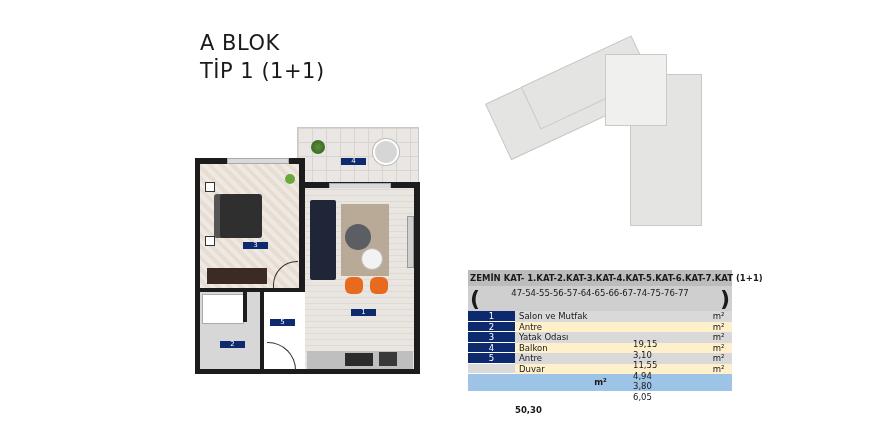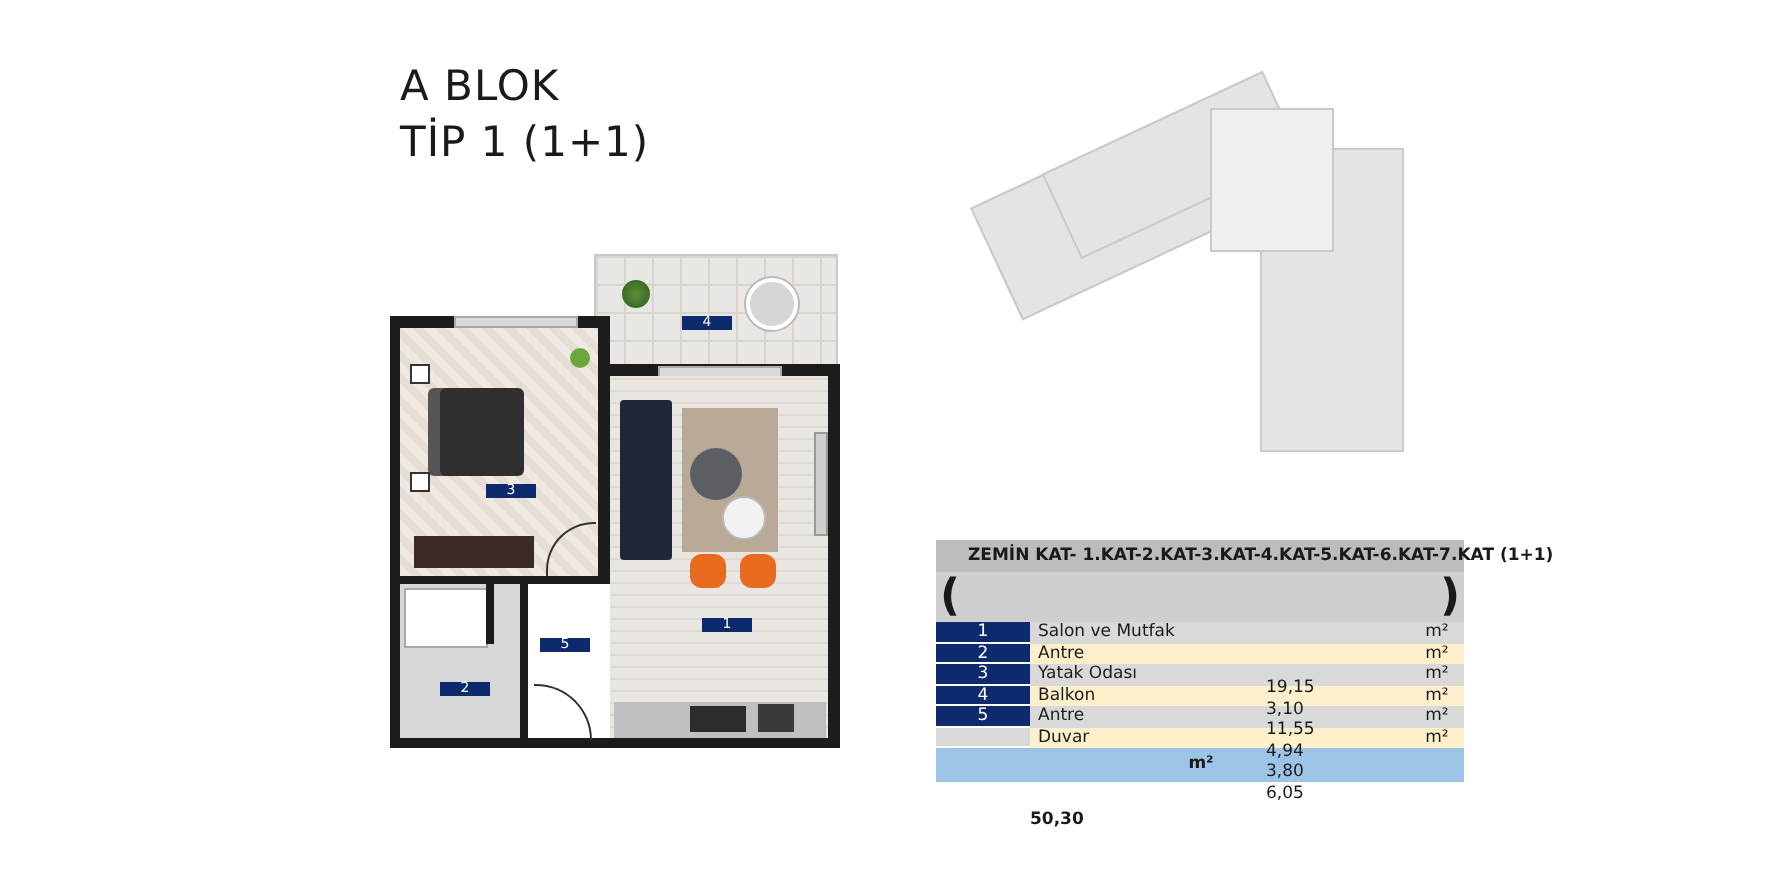--- a/index.html
+++ b/index.html
@@ -16,21 +16,21 @@
   .floor-tile{background:#e9e6e3;background-image:linear-gradient(#d8d4cf 1px,transparent 1px),linear-gradient(90deg,#d8d4cf 1px,transparent 1px);background-size:14px 14px;}
   .room-tag{position:absolute;background:#0d2a6e;color:#fff;font-size:7px;text-align:center;line-height:7px;height:7px;}
   .window{background:#d9d9d9;border:1px solid #aaa;}
 
   
   .site{position:absolute;left:485px;top:14px;width:235px;height:210px;}
   .wing{position:absolute;background:#e4e4e2;border:1px solid #c9c9c6;}
 
   
   .tbl{position:absolute;left:468px;top:270px;width:264px;font-size:8.5px;color:#1a1a1a;}
-  .hdr{height:16px;background:#bcbcbc;font-weight:bold;font-size:8.5px;line-height:16px;padding-left:16px;white-space:nowrap;text-align:center;}
+  .hdr{height:16px;background:#bcbcbc;font-weight:bold;font-size:8.5px;line-height:16px;padding-left:2px;white-space:nowrap;text-align:center;}
   .units{height:25px;background:#cfcfcf;position:relative;text-align:center;font-size:8.5px;line-height:10px;padding-top:2px;box-sizing:border-box;}
   .br{position:absolute;top:0;font-size:22px;line-height:25px;font-weight:bold;}
   .row{display:flex;height:10.5px;line-height:10.5px;}
   .c-num{width:47px;text-align:center;color:#fff;background:#0d2a6e;border-bottom:1px solid #fff;box-sizing:border-box;}
   .c-lbl{width:114px;padding-left:4px;}
   .c-val{width:72px;margin-top:28px;}
   .c-u{width:27px;text-align:center;}
   .gray{background:#d9d9d9;} .cream{background:#fff0cc;}
   .total{height:17px;line-height:17px;background:#9dc3e6;display:flex;font-weight:bold;}
 </style>
@@ -92,20 +92,21 @@
   <div class="wing" style="left:0;top:60px;width:150px;height:60px;transform:rotate(-25deg);transform-origin:0 0;top:90px;"></div>
   <div class="wing" style="left:40px;top:45px;width:120px;height:45px;transform:rotate(-25deg);"></div>
   <div class="wing" style="left:145px;top:60px;width:70px;height:150px;"></div>
   <div class="wing" style="left:120px;top:40px;width:60px;height:70px;background:#f0f0ef;"></div>
 </div>
 
 <div class="tbl">
   <div class="hdr">ZEMİN KAT- 1.KAT-2.KAT-3.KAT-4.KAT-5.KAT-6.KAT-7.KAT (1+1)</div>
   <div class="units">
     <span class="br" style="left:2px;">(</span>
+    <div>47-54-55-56-57-64-65-66-67-74-75-76-77</div>
     <span class="br" style="right:2px;">)</span>
   </div>
 
   <div class="row gray">
     <div class="c-num">1</div>
     <div class="c-lbl">Salon ve Mutfak</div>
     <div class="c-val">19,15</div>
     <div class="c-u">m²</div>
   </div>
   <div class="row cream">

